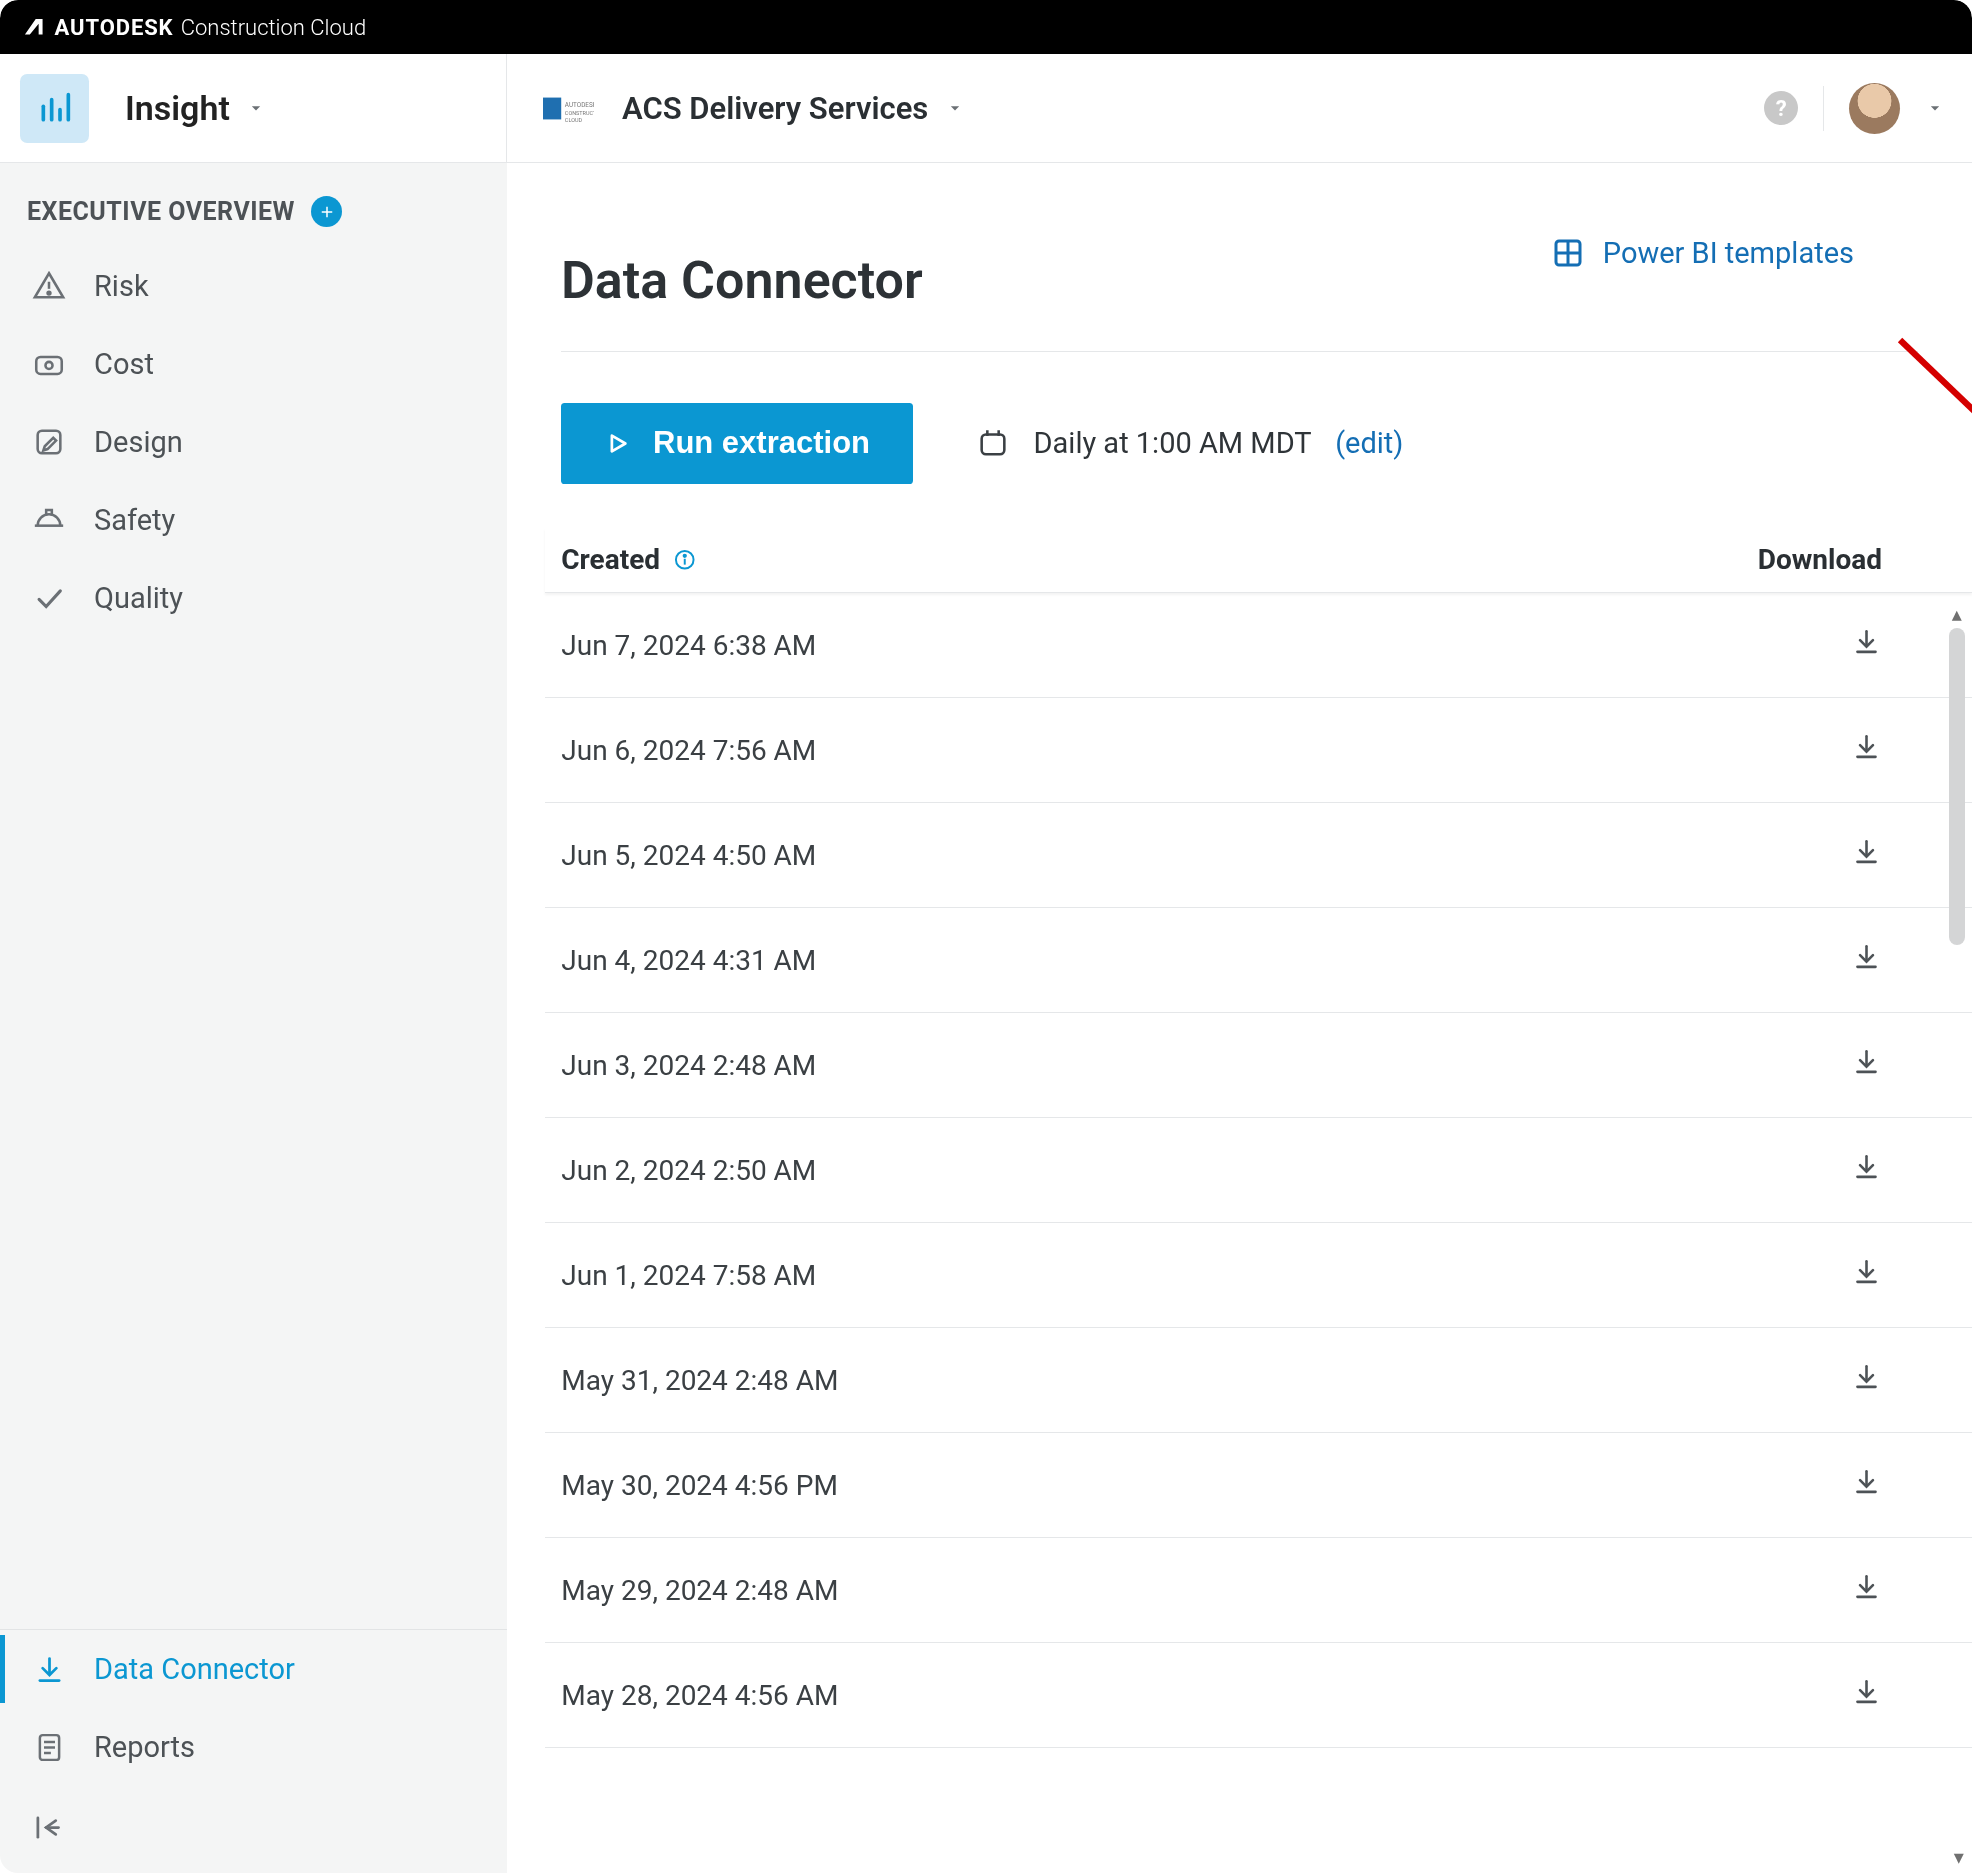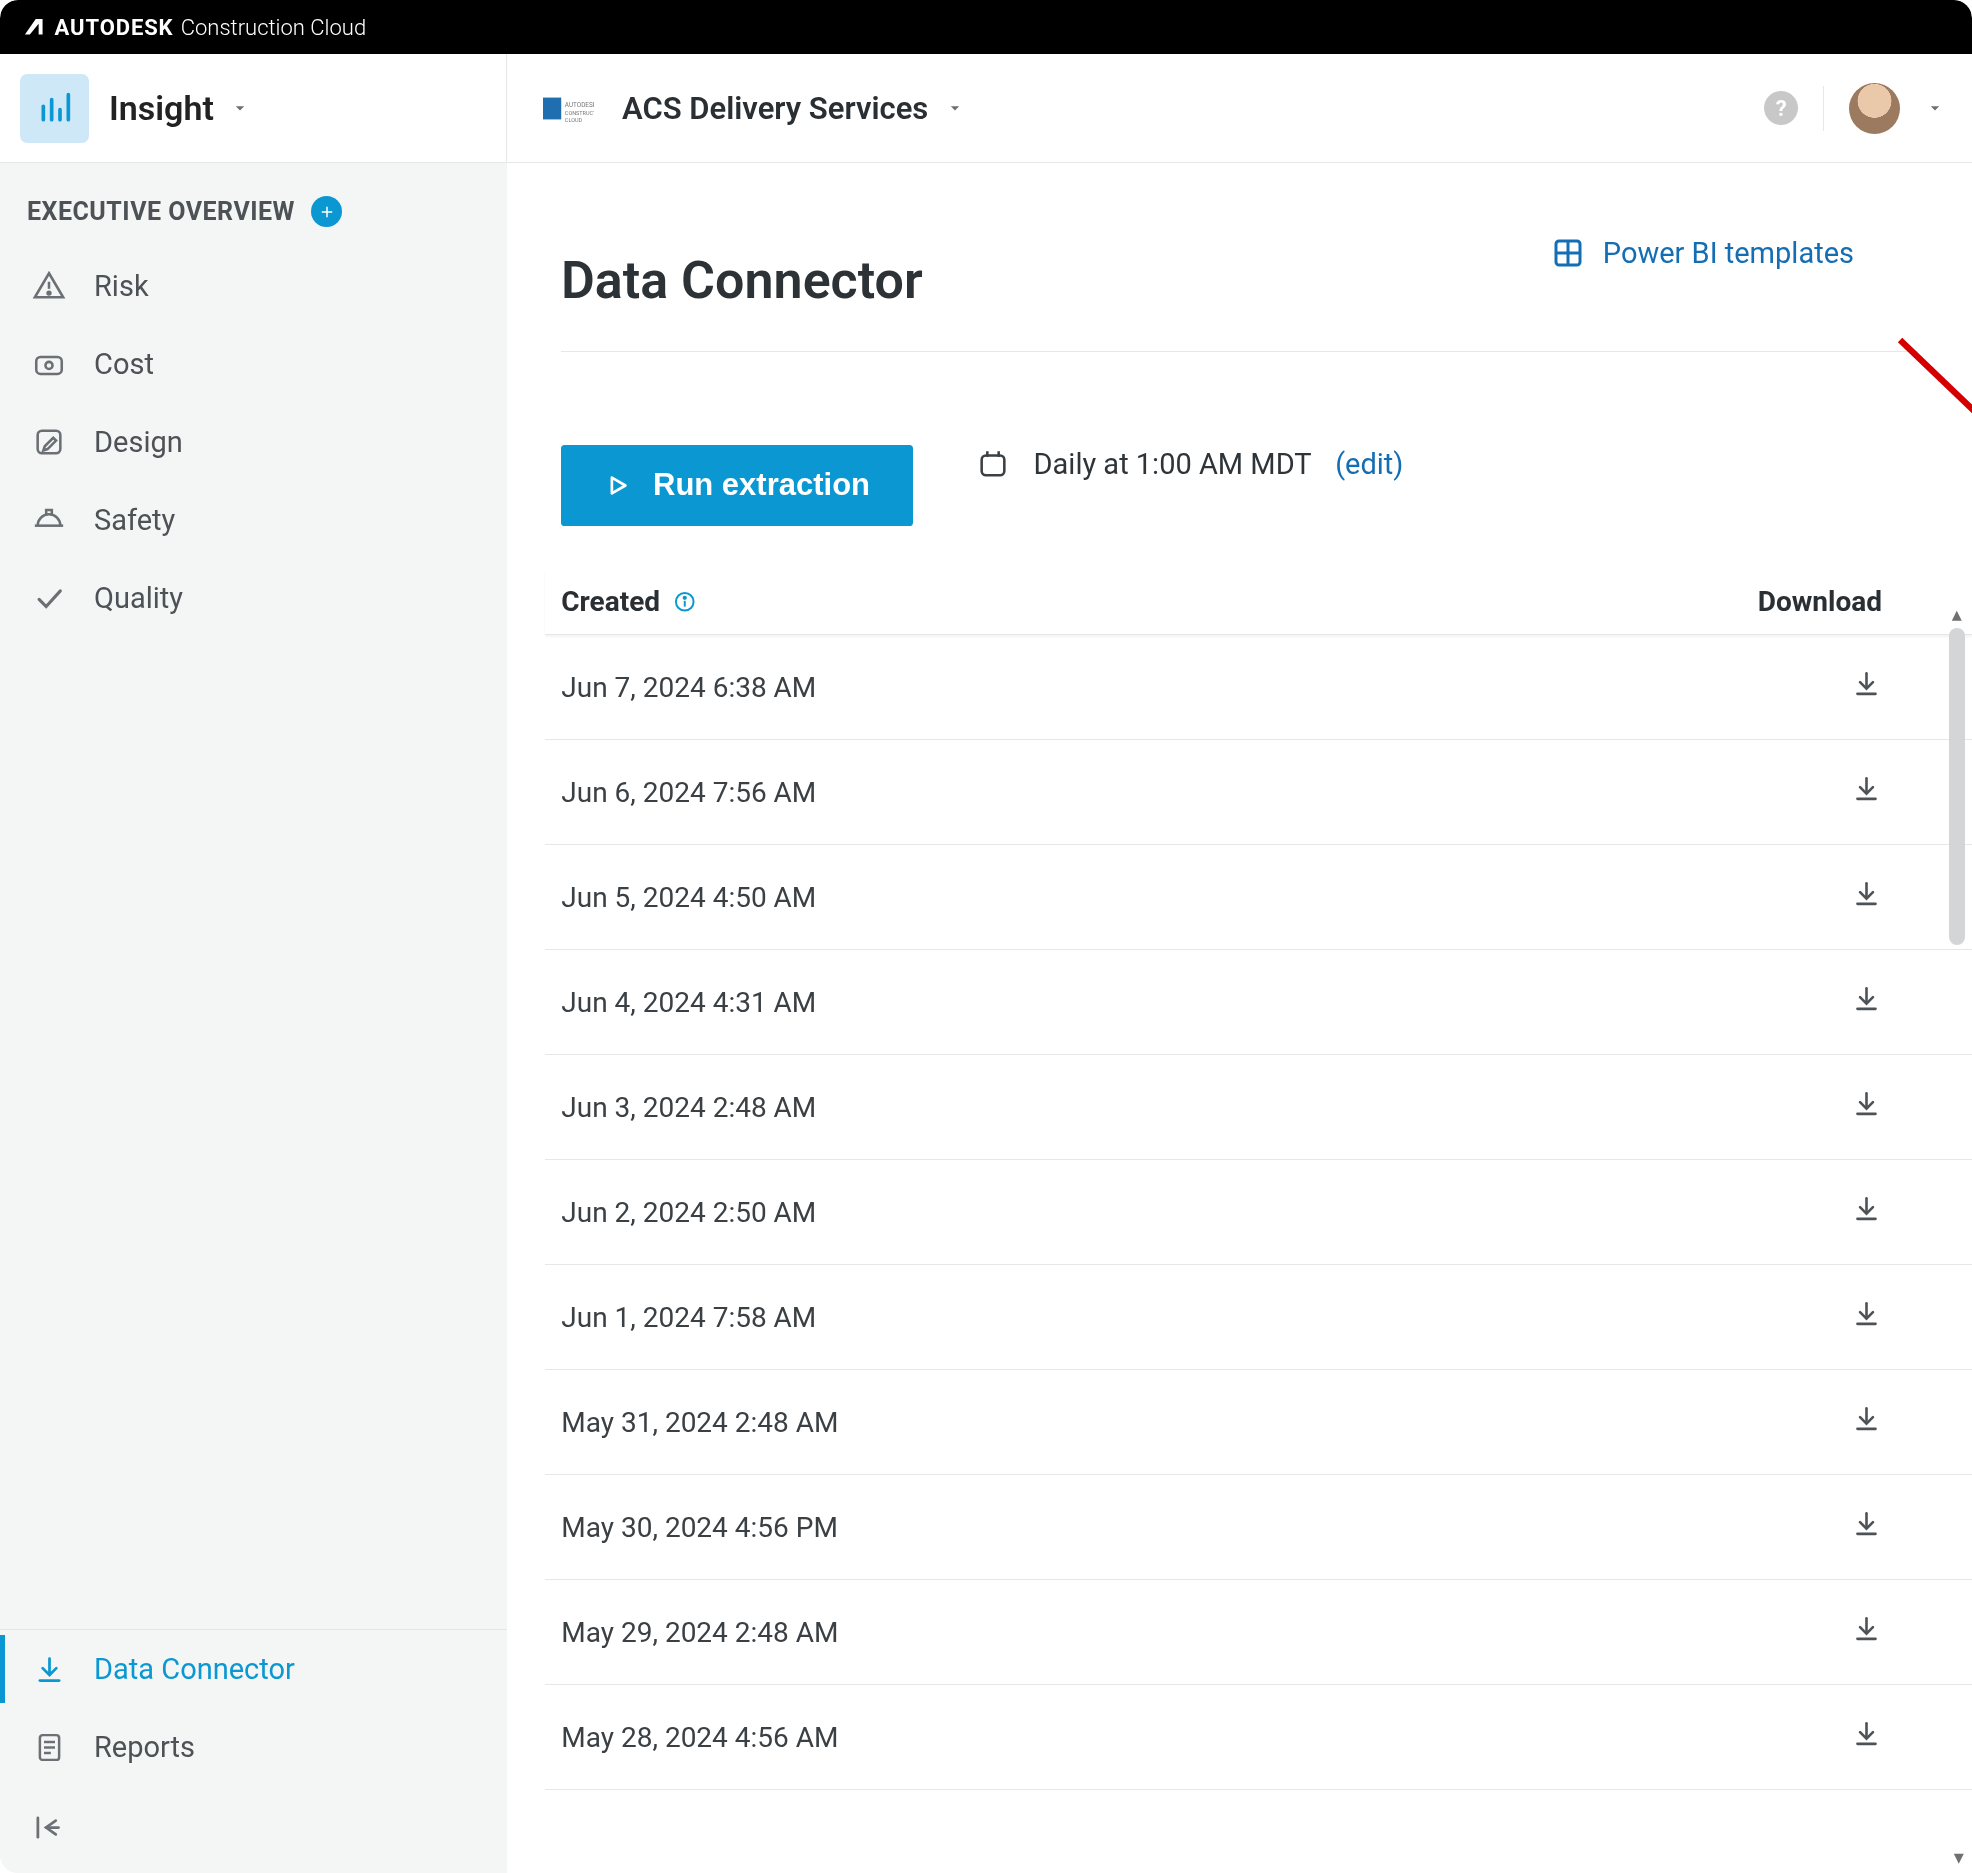--- a/index.html
+++ b/index.html
@@ -51,21 +51,21 @@
     border-right:0.9px solid var(--border);
     height:100%;
   }
   .insight-icon{
     width:69px;height:69px;
     background:#cfe8f7;
     border-radius:7.2px;
     display:flex;align-items:center;justify-content:center;
     margin-right:20px;
   }
-  .insight-title{font-size:34px;font-weight:600;color:#222;}
+  .insight-title{font-size:34px;font-weight:600;color:#222;margin-left:16px;}
   .dropdown-caret{margin-left:16.3px;}
   .header-center{
     flex:1;
     display:flex;
     align-items:center;
     padding-left:34px;
   }
   .acc-logo{
     width:54px;height:36px;
     display:flex;align-items:center;justify-content:center;
@@ -137,21 +137,21 @@
 
   .action-row{
     display:flex;align-items:center;gap:63px;
     padding:51px 54px 43px 54px;
   }
   .run-btn{
     background:var(--blue);color:#fff;border:none;
     height:81px;padding:0 43px;
     font-size:31px;font-weight:600;
     display:flex;align-items:center;gap:22px;
-    border-radius:3.6px;cursor:pointer;margin-top:42px;
+    border-radius:3.6px;cursor:pointer;
   }
   .sched{display:flex;align-items:center;gap:23.5px;font-size:29px;}
   .sched .edit{color:var(--blue-link);cursor:pointer;}
 
   .table-wrap{
     margin-left:38px;
     position:relative;
   }
   .thead{
     display:flex;align-items:center;

